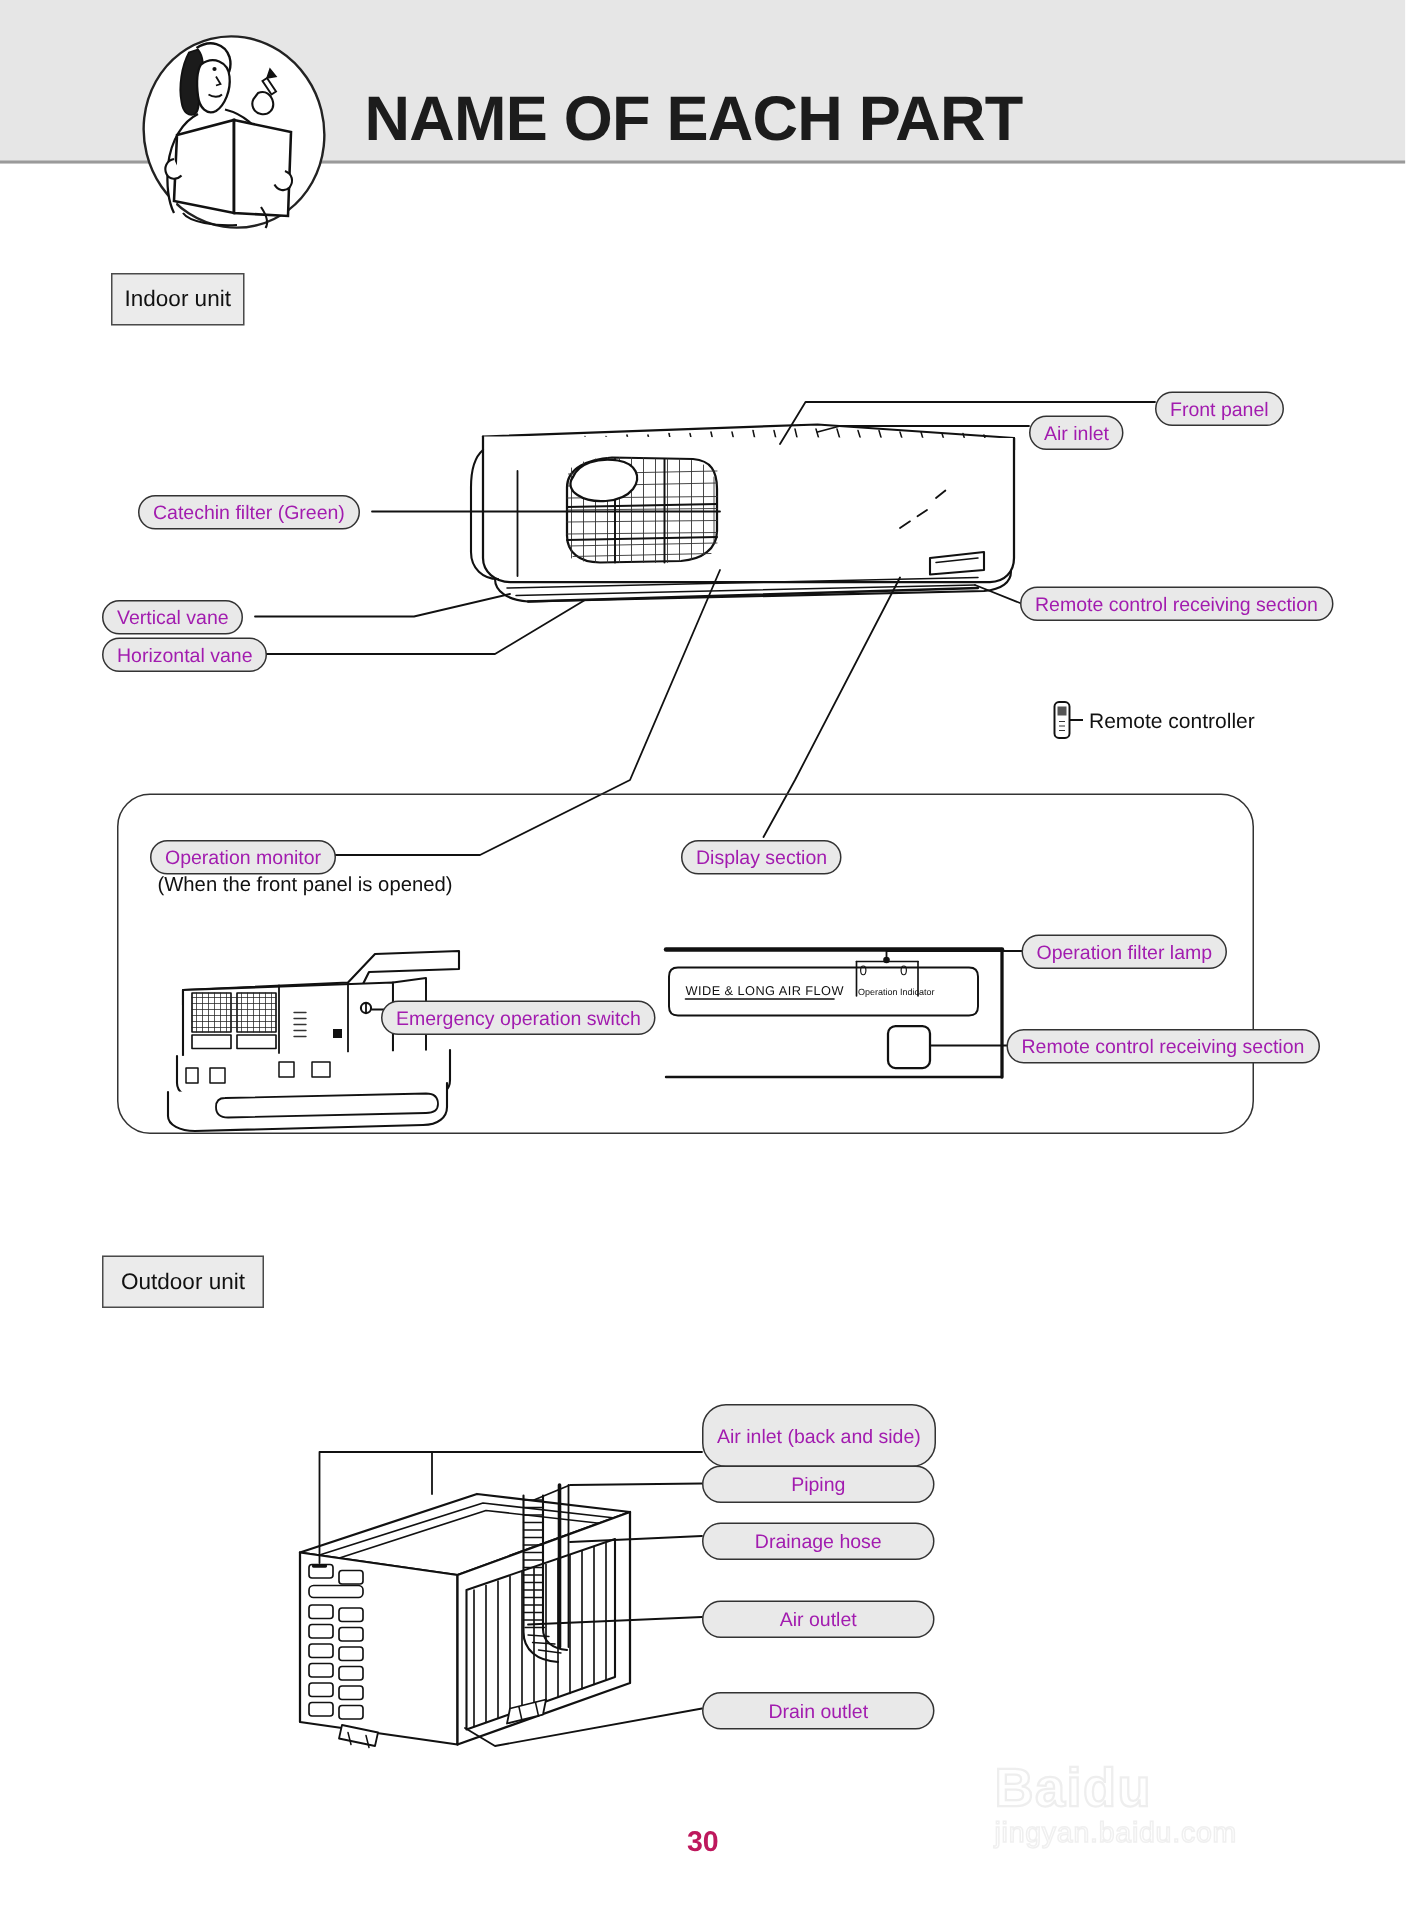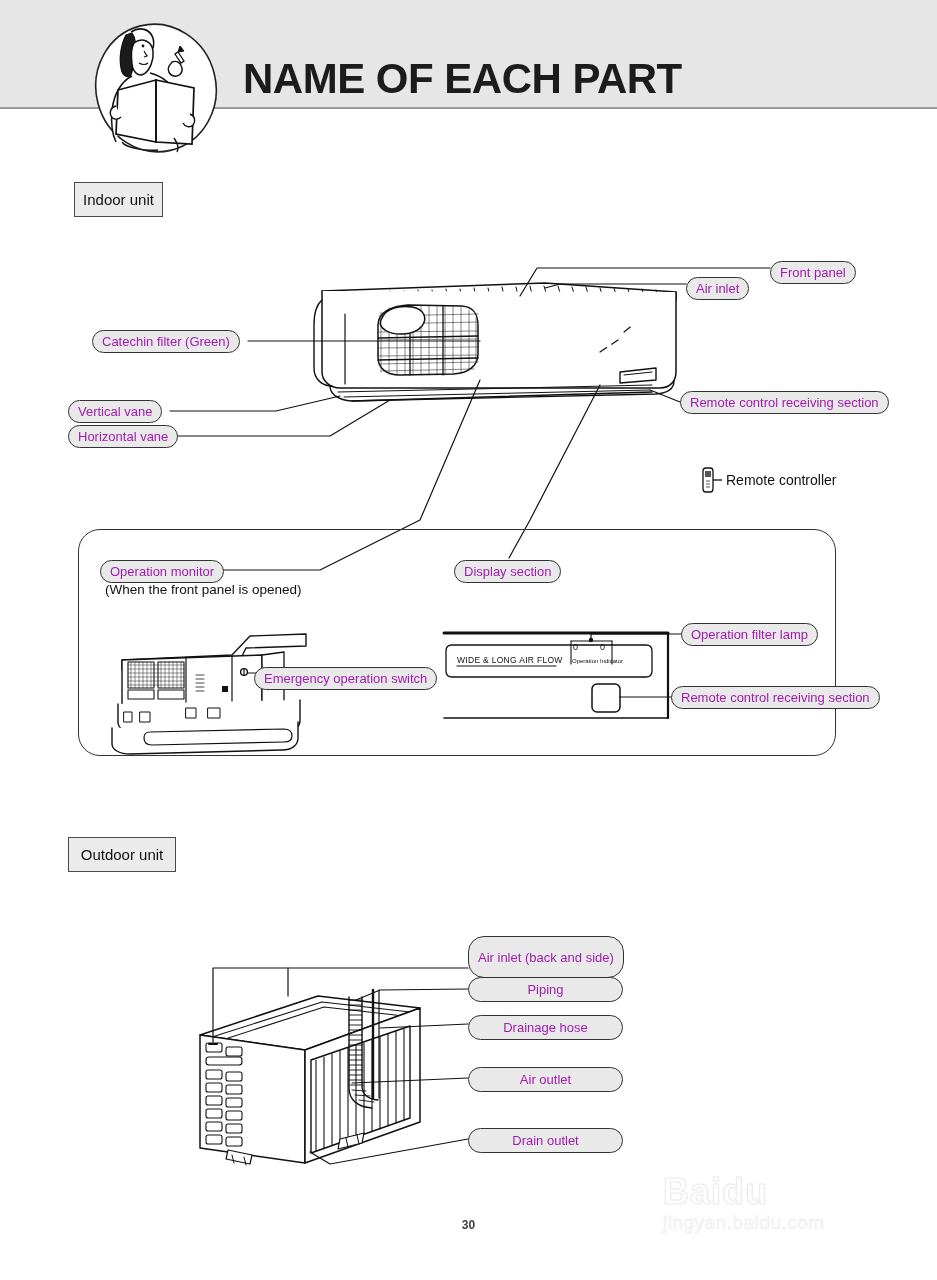--- a/index.html
+++ b/index.html
@@ -103,23 +103,23 @@
     width: 937px; height: 1280px;
     pointer-events: none;
   }
 
   
   #page-number {
     position: absolute;
     left: 0; top: 1218px;
     width: 937px;
     text-align: center;
-    font-size: 12px;
+    font-size: 19px;
     font-weight: bold;
-    color: #404040;
+    color: #be185d;
   }
   #watermark {
     position: absolute;
     left: 663px; top: 1172px;
     width: 260px; height: 74px;
     opacity: 0.30;
   }
   #watermark .wm-main {
     font-size: 36px;
     font-weight: bold;

